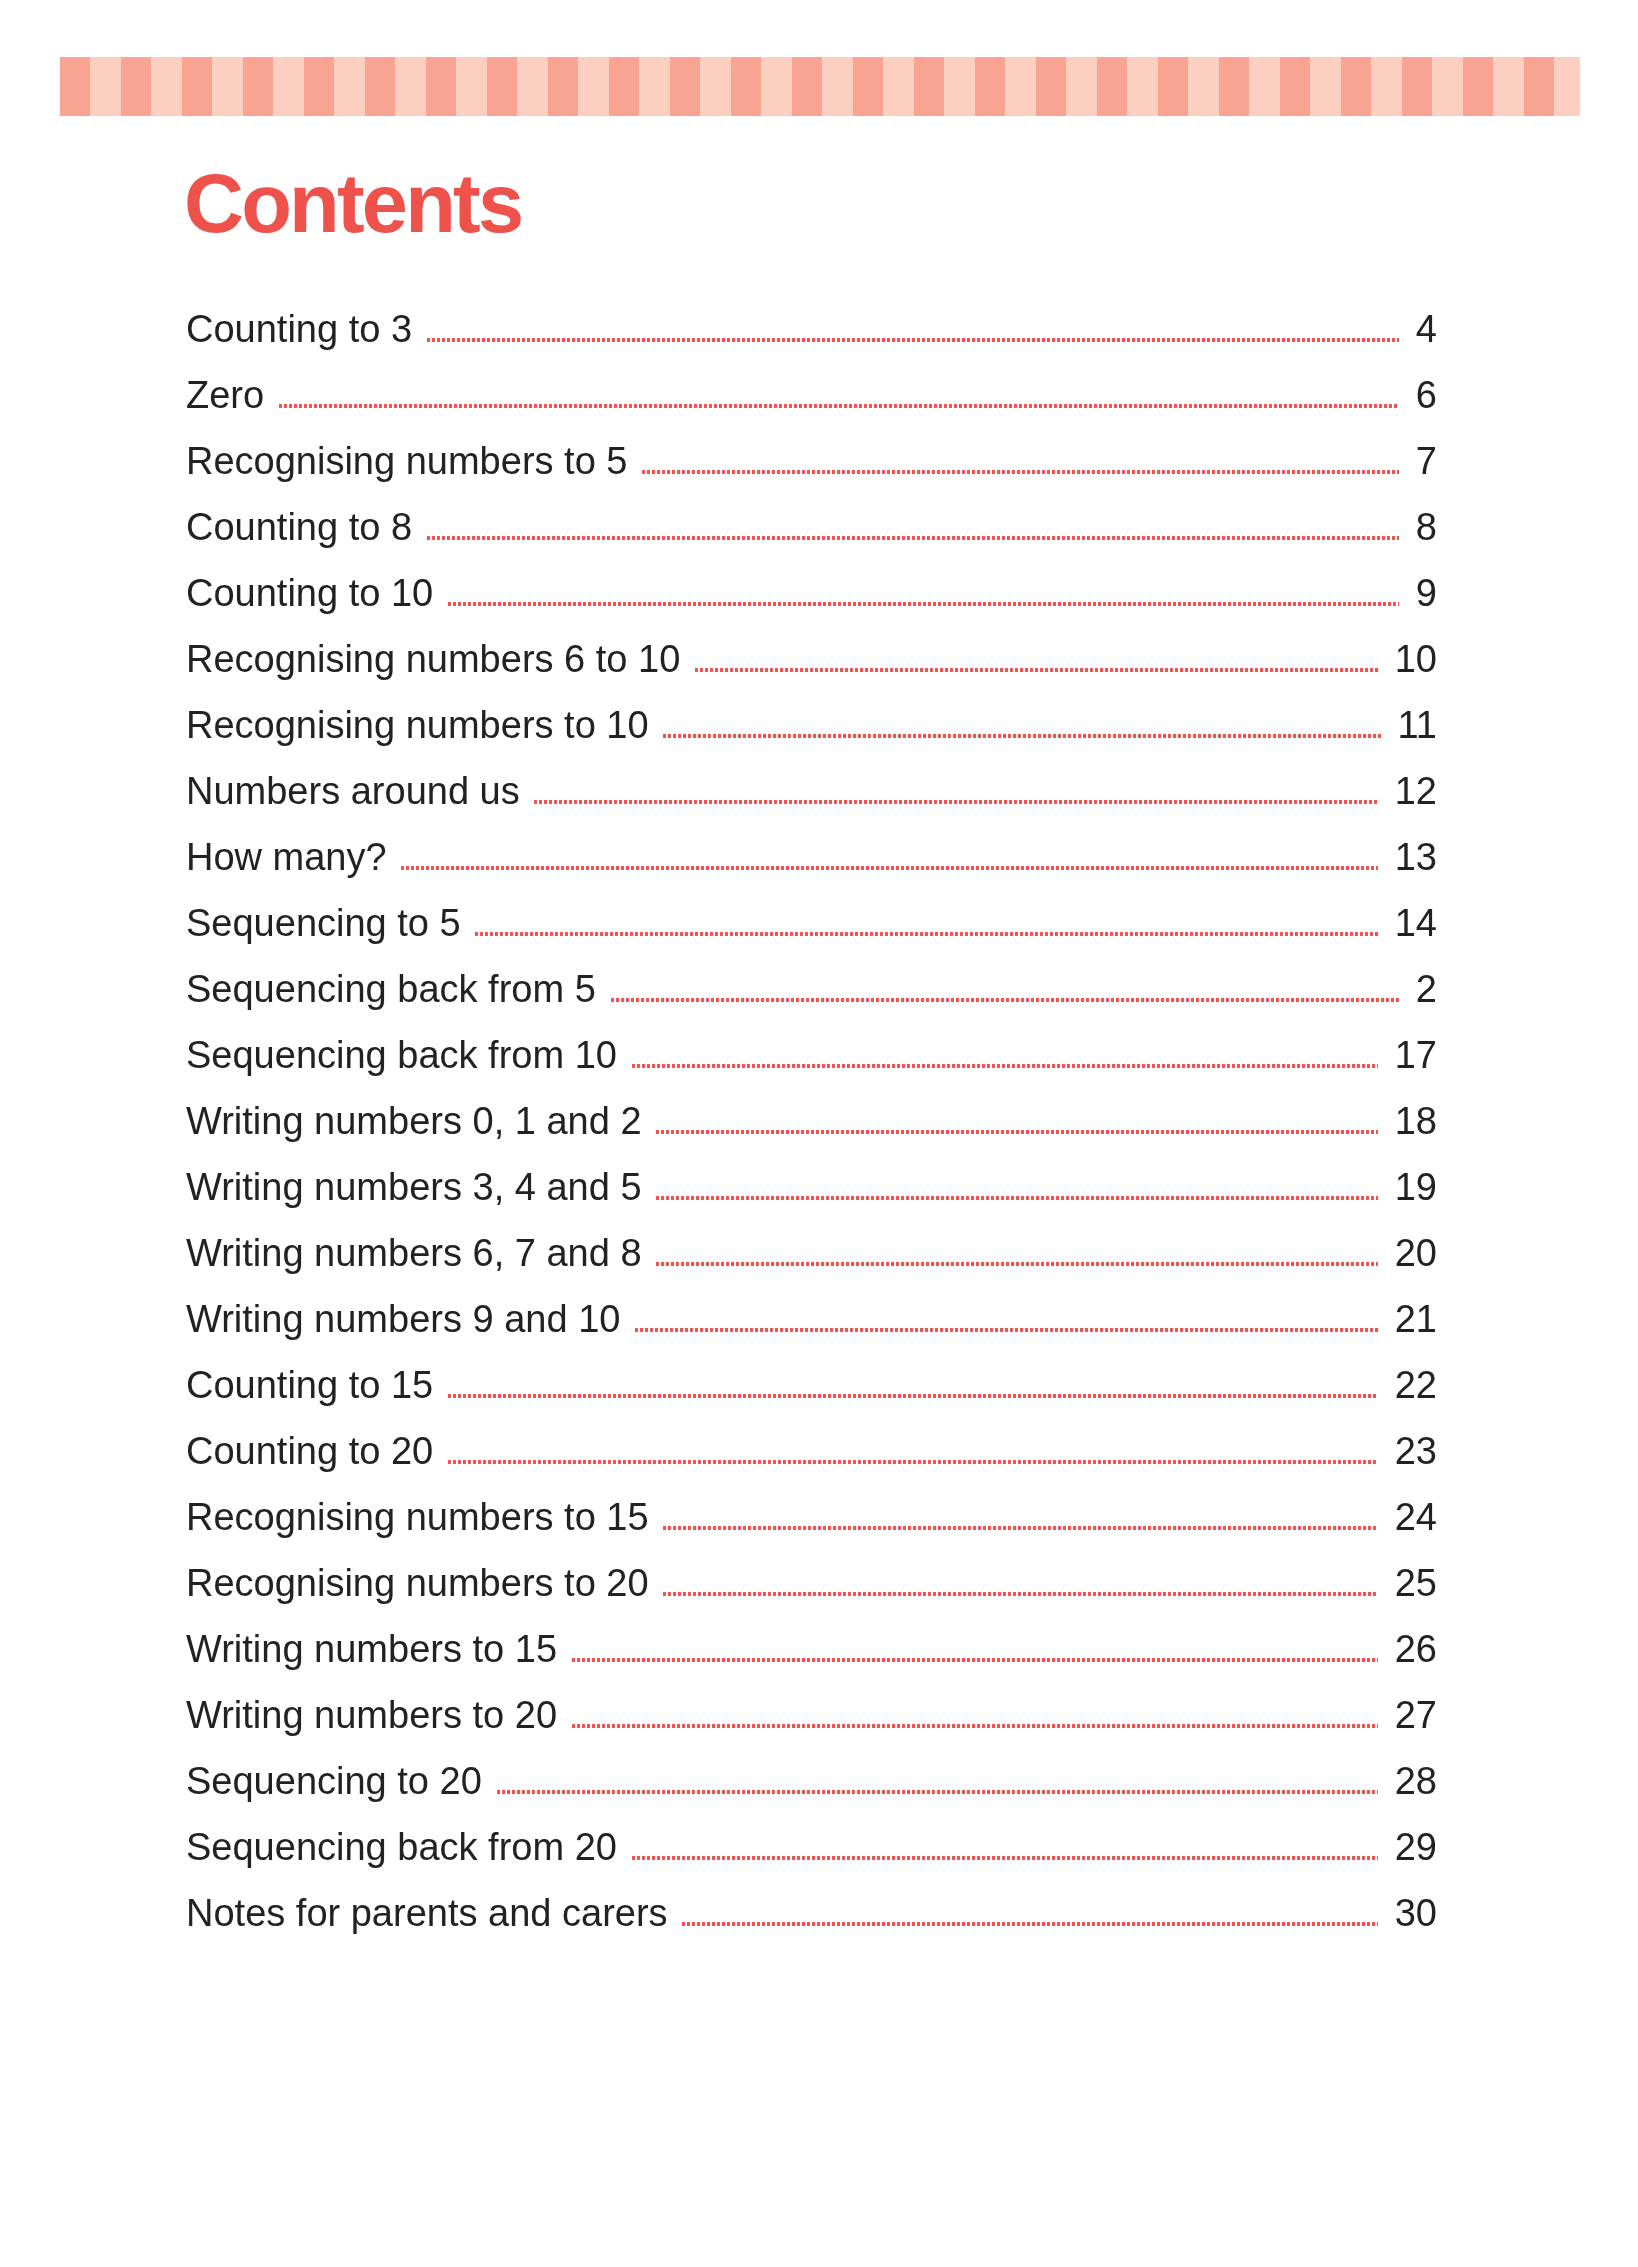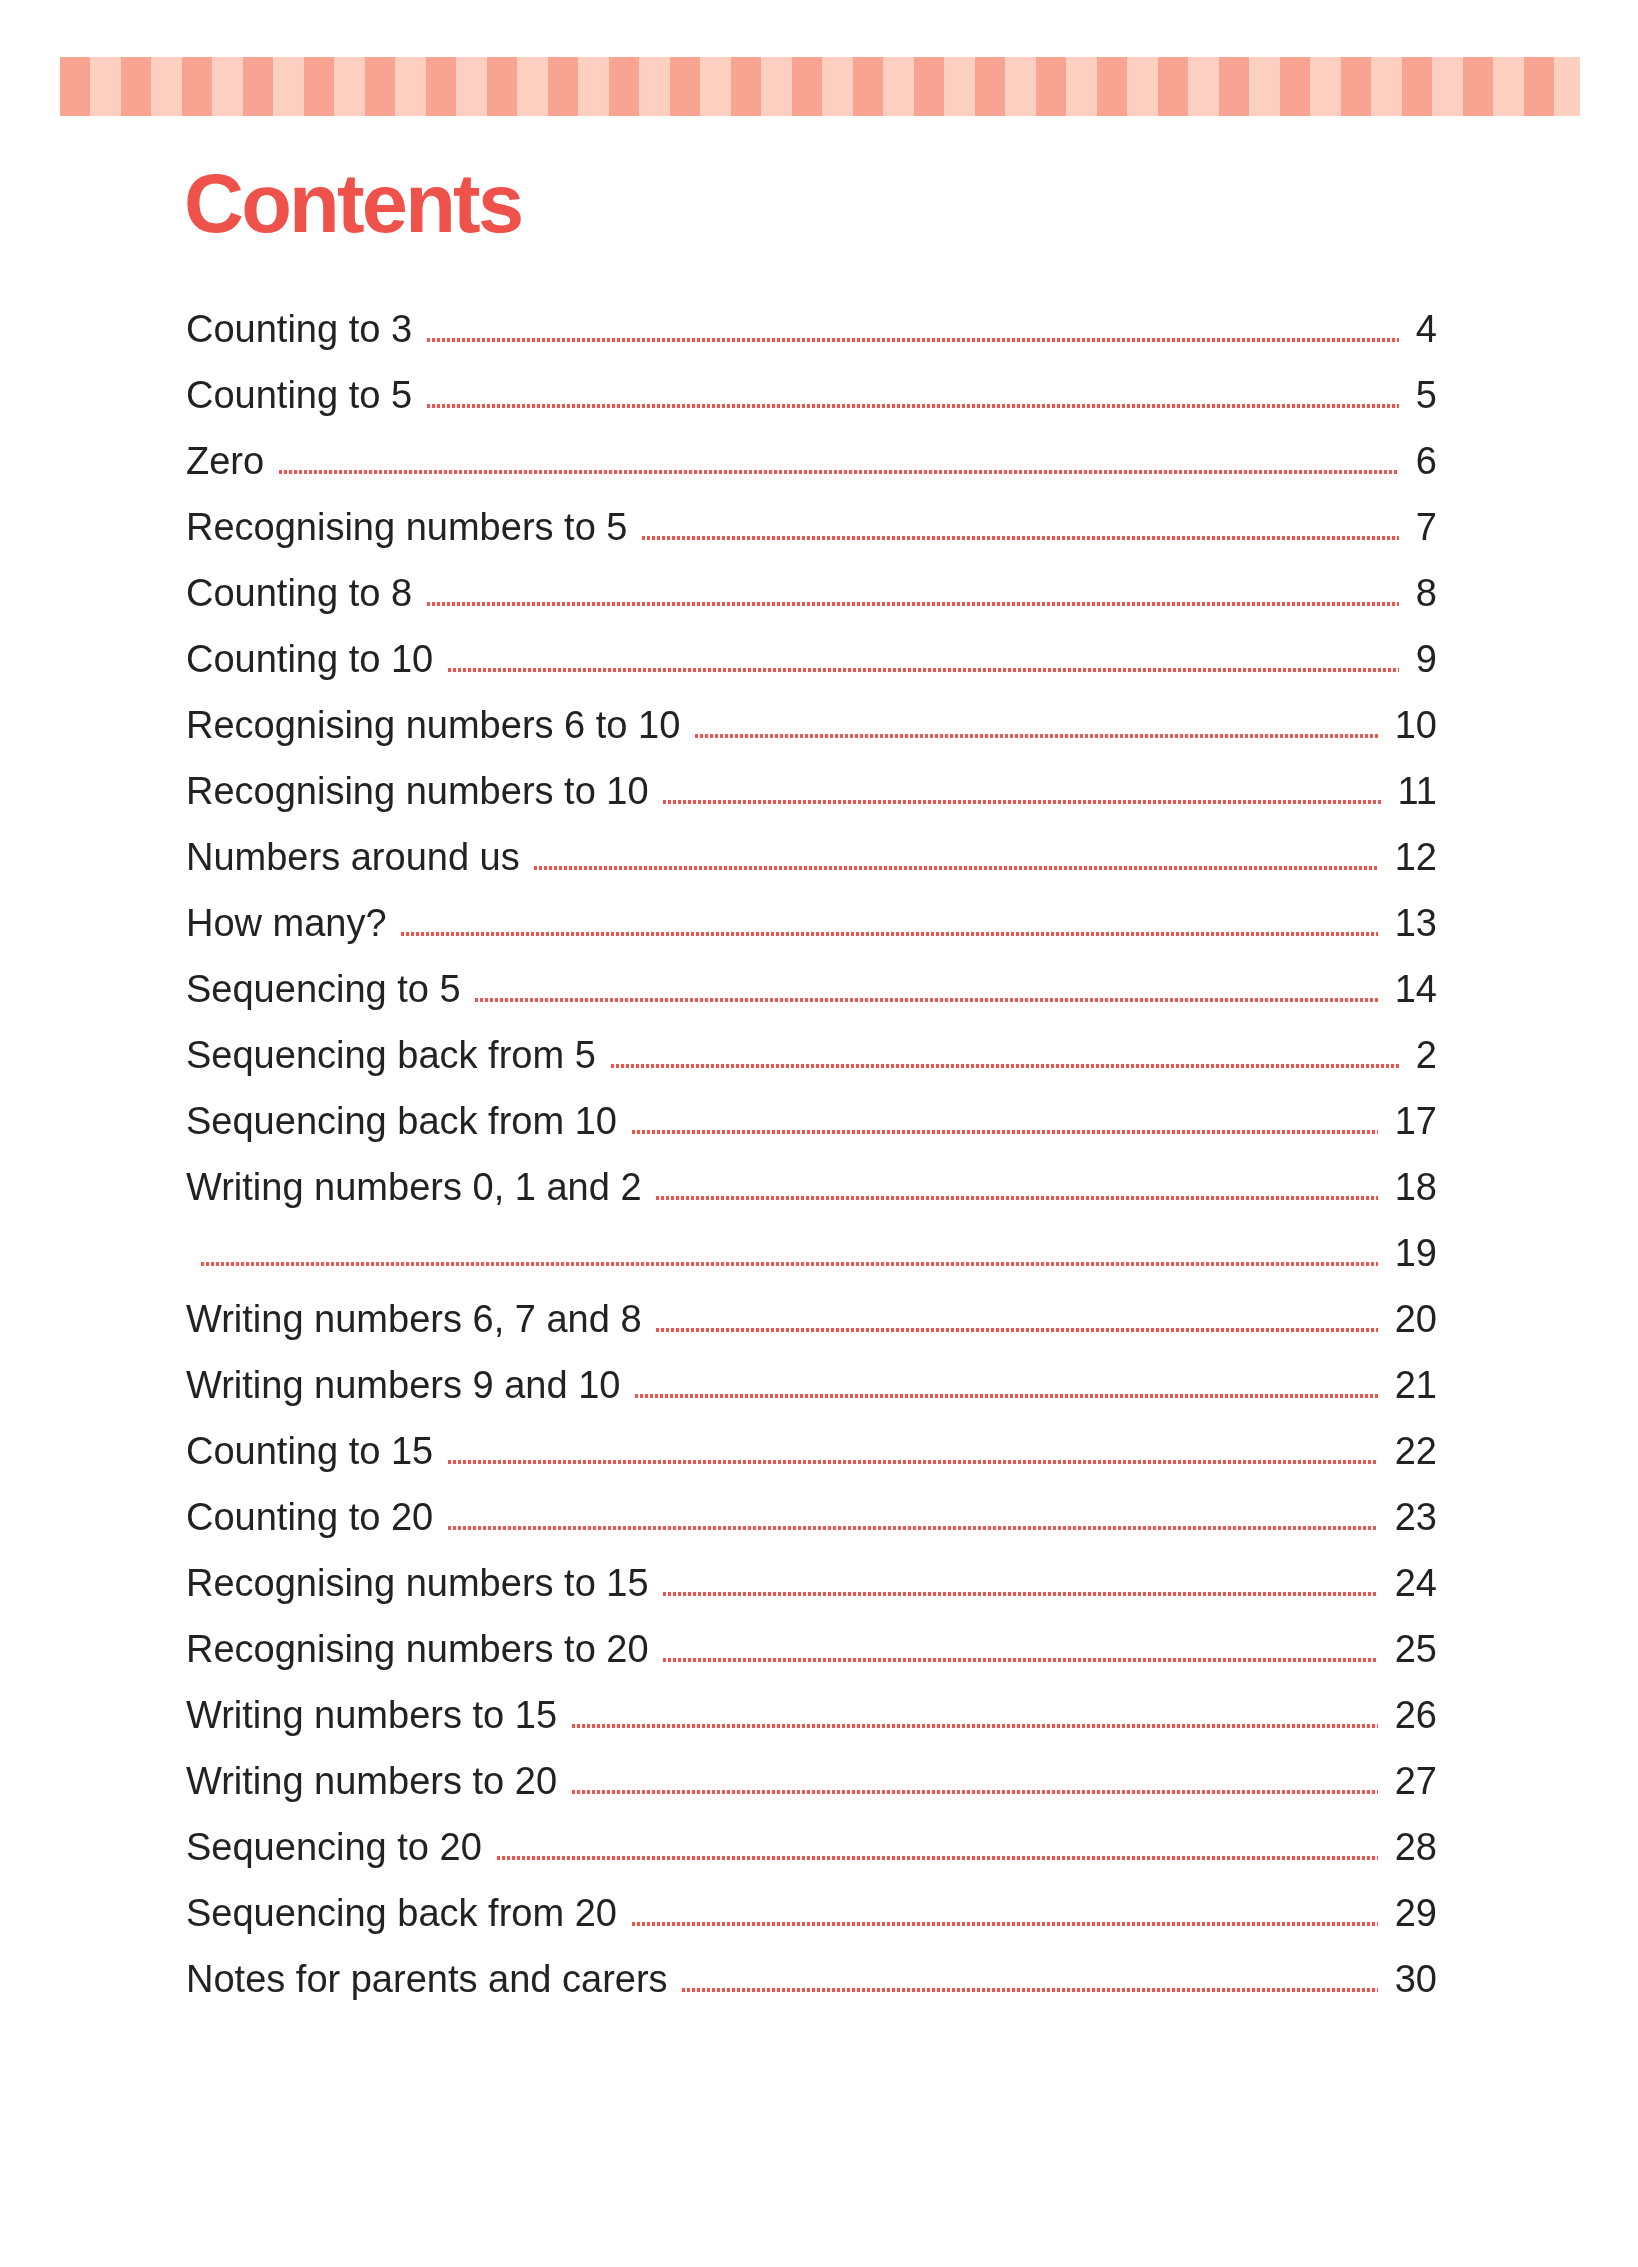--- a/index.html
+++ b/index.html
@@ -90,25 +90,20 @@
 
   <h1 class="page-title">Contents</h1>
 
   <div class="toc">
     <div class="toc-row">
       <span class="toc-title">Counting to 3</span>
       <span class="toc-leader"></span>
       <span class="toc-page">4</span>
     </div>
 
-    <div class="toc-row">
-      <span class="toc-title">Counting to 5</span>
-      <span class="toc-leader"></span>
-      <span class="toc-page">5</span>
-    </div>
 
     <div class="toc-row">
       <span class="toc-title">Zero</span>
       <span class="toc-leader"></span>
       <span class="toc-page">6</span>
     </div>
 
     <div class="toc-row">
       <span class="toc-title">Recognising numbers to 5</span>
       <span class="toc-leader"></span>
@@ -170,20 +165,21 @@
       <span class="toc-page">17</span>
     </div>
 
     <div class="toc-row">
       <span class="toc-title">Writing numbers 0, 1 and 2</span>
       <span class="toc-leader"></span>
       <span class="toc-page">18</span>
     </div>
 
     <div class="toc-row">
+      <span class="toc-title">Writing numbers 3, 4 and 5</span>
       <span class="toc-leader"></span>
       <span class="toc-page">19</span>
     </div>
 
     <div class="toc-row">
       <span class="toc-title">Writing numbers 6, 7 and 8</span>
       <span class="toc-leader"></span>
       <span class="toc-page">20</span>
     </div>
 

